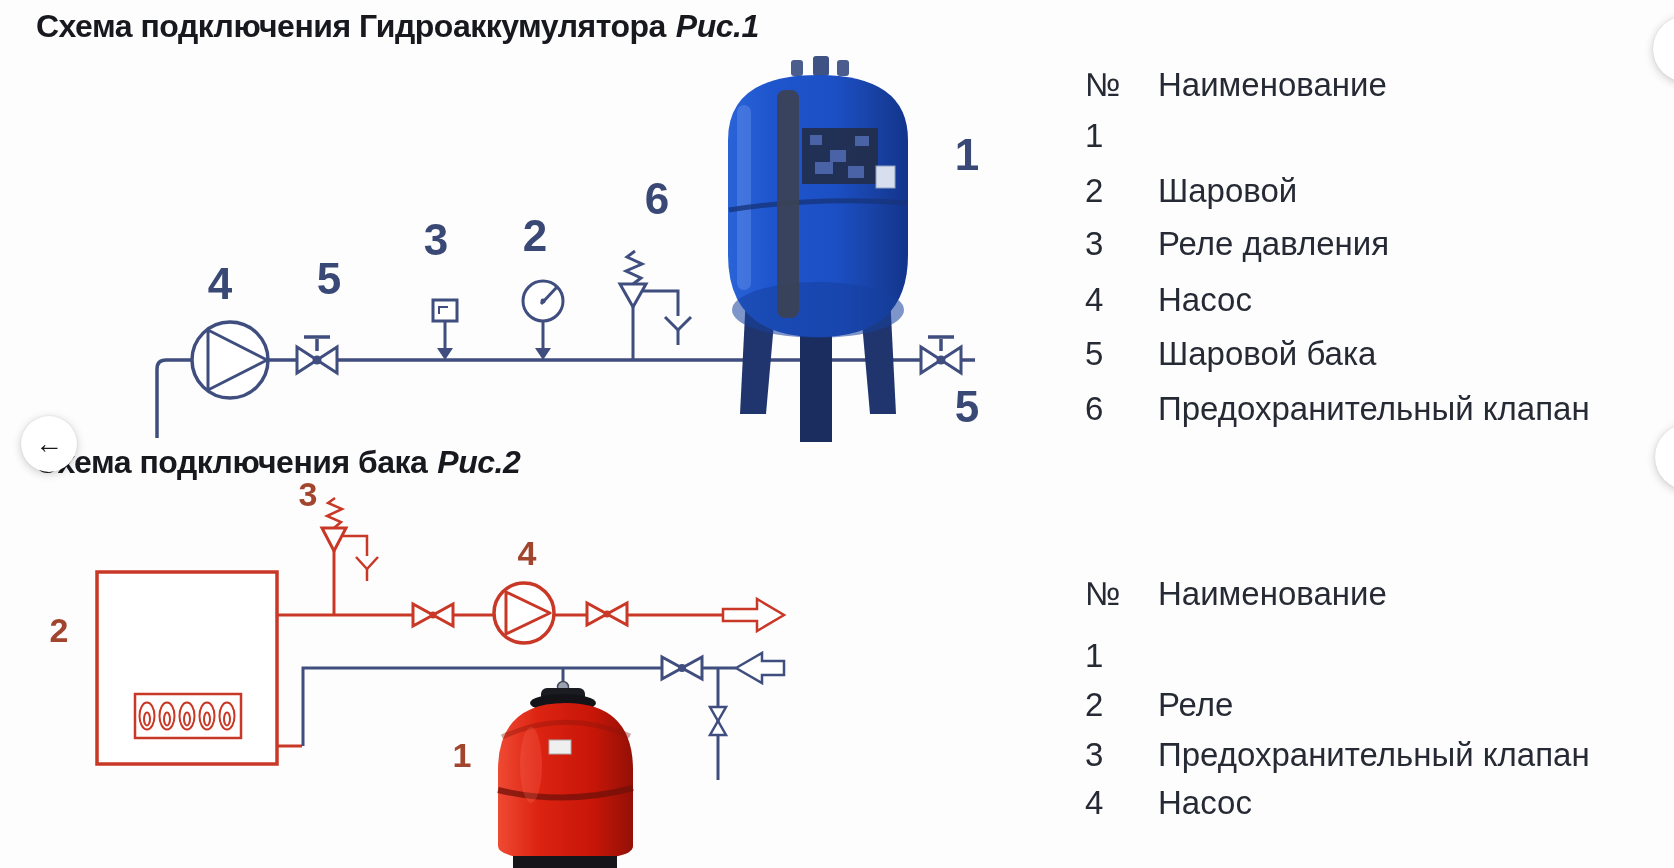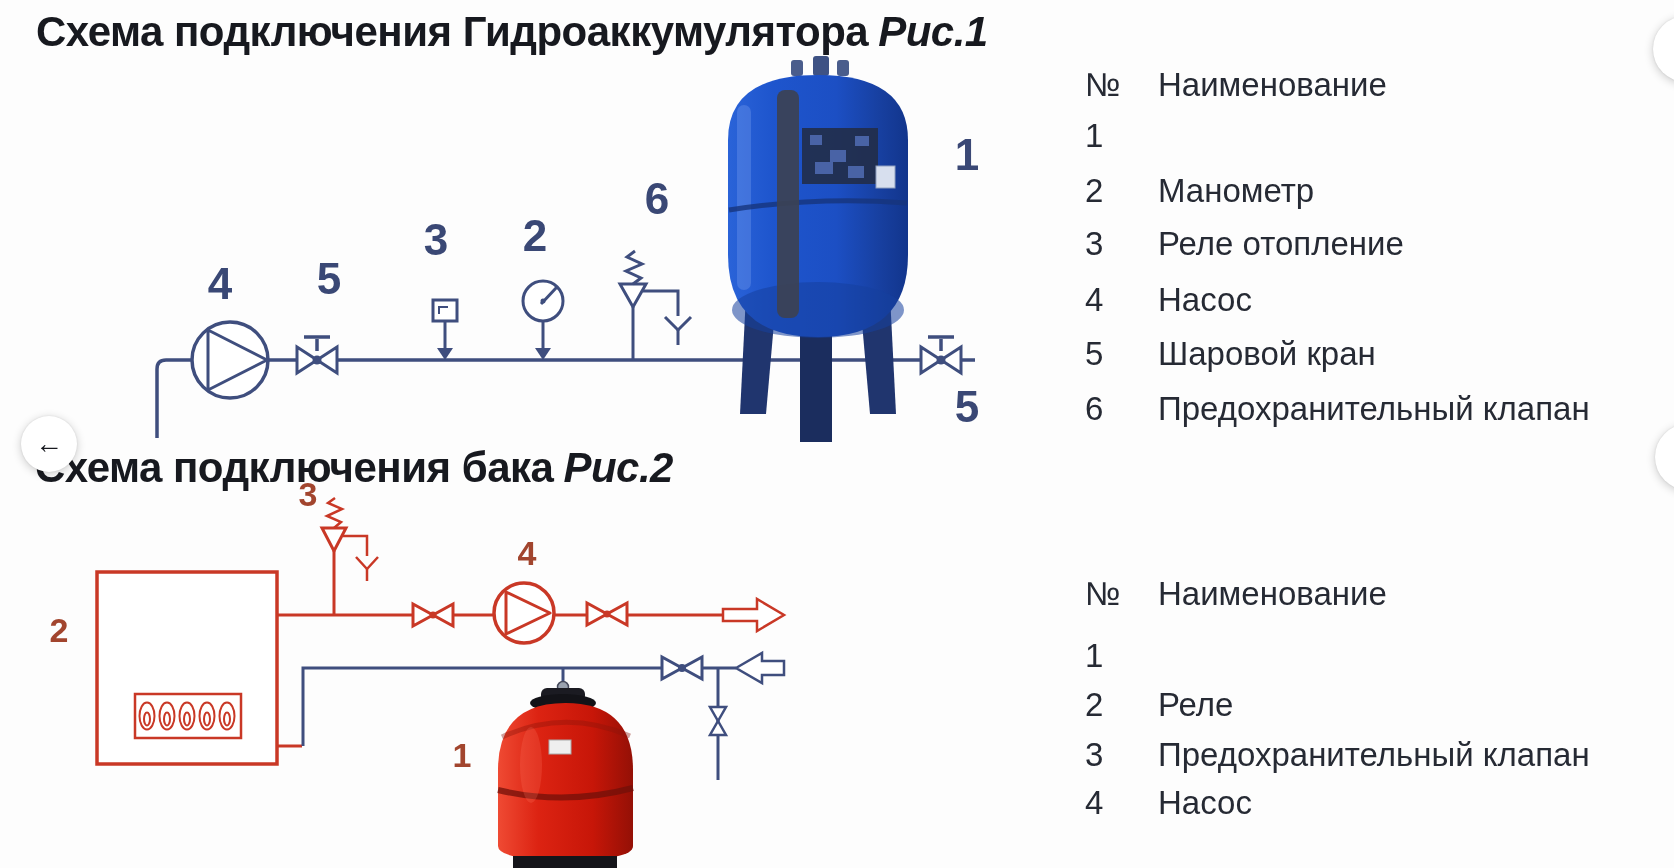--- a/index.html
+++ b/index.html
@@ -1,20 +1,20 @@
 <!DOCTYPE html>
 <html><head>
 <meta charset="utf-8">
 <style>
   html,body{margin:0;padding:0;}
   body{width:1674px;height:868px;overflow:hidden;background:#ffffff;
        font-family:"Liberation Sans","DejaVu Sans",sans-serif;position:relative;}
   .page{position:absolute;inset:0;width:1674px;height:868px;background:#fdfdfd;}
   svg.diagram{position:absolute;left:0;top:0;width:1674px;height:868px;}
-  .title{position:absolute;font-size:42px;font-weight:bold;color:#17191f;white-space:nowrap;letter-spacing:-0.5px;}
+  .title{position:absolute;font-size:32px;font-weight:bold;color:#17191f;white-space:nowrap;letter-spacing:-0.5px;}
   .title .figref{font-style:italic;font-weight:bold;margin-left:10px;}
   #title1{left:36px;top:8px;}
   #title2{left:35px;top:444px;z-index:2;}
   .legend-row{position:absolute;left:1085px;display:flex;font-size:33px;color:#262a34;white-space:nowrap;}
   .legend-row .num{width:73px;flex:0 0 73px;}
   .lbl{position:absolute;transform:translate(-50%,-50%);font-weight:bold;z-index:3;}
   .lbl.f1{color:#3a4875;font-size:44px;}
   .lbl.f2{color:#a2452e;font-size:34px;}
   .float-btn{position:absolute;background:#ffffff;border-radius:50%;
              box-shadow:0 2px 10px rgba(0,0,0,0.20),0 0 2px rgba(0,0,0,0.10);
@@ -223,33 +223,33 @@
   <div>
     <div class="legend-row" style="top:66px">
       <span class="num">№</span>
       <span class="name">Наименование</span>
     </div>
     <div class="legend-row" style="top:117px">
       <span class="num">1</span>
     </div>
     <div class="legend-row" style="top:172px">
       <span class="num">2</span>
-      <span class="name">Манометр</span>
+      <span class="name">Шаровой</span>
     </div>
     <div class="legend-row" style="top:225px">
       <span class="num">3</span>
-      <span class="name">Реле отопление</span>
+      <span class="name">Реле давления</span>
     </div>
     <div class="legend-row" style="top:281px">
       <span class="num">4</span>
       <span class="name">Насос</span>
     </div>
     <div class="legend-row" style="top:335px">
       <span class="num">5</span>
-      <span class="name">Шаровой кран</span>
+      <span class="name">Шаровой бака</span>
     </div>
     <div class="legend-row" style="top:390px">
       <span class="num">6</span>
       <span class="name">Предохранительный клапан</span>
     </div>
   </div>
 
   <div>
     <div class="legend-row" style="top:575px">
       <span class="num">№</span>

